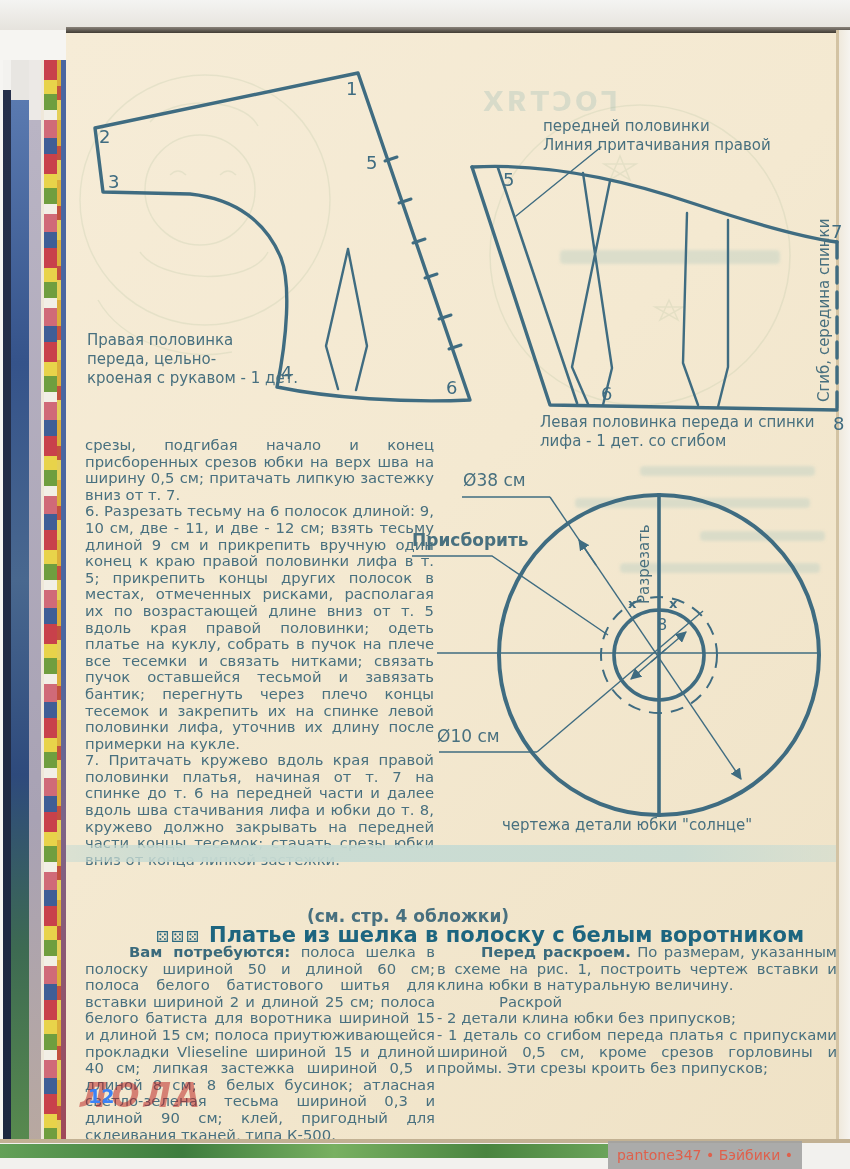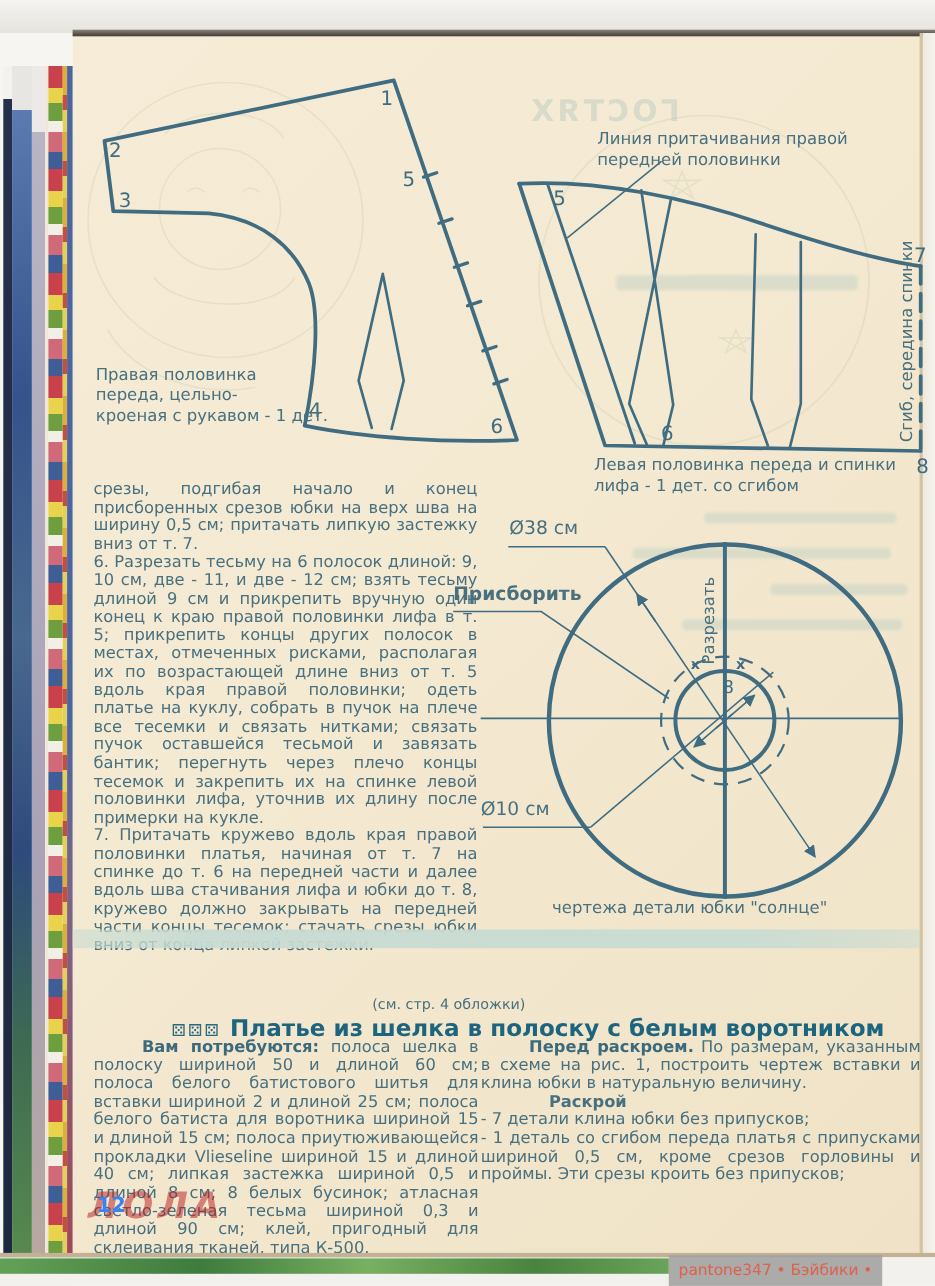--- a/index.html
+++ b/index.html
@@ -38,22 +38,22 @@
   
   .lbl{color:var(--ink-text);font-size:15px;line-height:19px;}
   .dim-lbl{color:var(--ink-text);font-size:17px;}
   
   .coltext{color:var(--ink-text);font-size:14.8px;line-height:16.6px;text-align:justify;}
   .coltext p{margin:0;}
   .lead{font-weight:bold;color:#3a6a7c;}
   .band{left:66px;top:845px;width:770px;height:17px;background:linear-gradient(90deg,rgba(199,219,211,.55),rgba(199,219,211,.95) 15%,rgba(199,219,211,.9) 80%,rgba(199,219,211,.5));}
   .title-row{left:66px;top:876px;width:828px;text-align:center;color:var(--ink-dark);font-size:21px;font-weight:bold;margin-top:47px;}
   .ornament{color:#2c6a80;font-size:15px;letter-spacing:2px;margin-right:8px;font-weight:normal;}
-  .subtitle{left:66px;top:906px;width:684px;text-align:center;color:var(--ink-text);font-size:13px;font-weight:normal;}
-  .subhead{font-weight:bold;text-indent:62px;text-align:left;}
+  .subtitle{left:66px;top:906px;width:684px;text-align:center;color:var(--ink-text);font-size:17px;font-weight:bold;}
+  .subhead{font-weight:normal;text-indent:62px;text-align:left;}
   .ital{font-style:italic;}
   .indent{text-indent:44px;}
   .fig-caption{left:462px;top:816px;width:330px;text-align:center;color:var(--ink-text);font-size:15px;line-height:19px;}
   .pagenum{left:88px;top:1085px;color:#3b82f6;font-size:19px;font-weight:bold;}
   .watermark{left:608px;top:1141px;width:194px;height:28px;background:rgba(160,160,160,.88);
              color:var(--wm);font-size:14px;text-align:center;line-height:28px;}
   svg{position:absolute;left:0;top:0;}
   svg text{font-family:"DejaVu Sans",sans-serif;}
 </style>
 </head>
@@ -158,22 +158,22 @@
   <text x="669" y="608" fill="#3f6c81" font-size="13" font-weight="bold">x</text>
 </svg>
 
 <div class="abs lbl" style="left:87px;top:331px;width:230px;">
   <div>Правая половинка</div>
   <div>переда, цельно-</div>
   <div>кроеная с рукавом - 1 дет.</div>
 </div>
 
 <div class="abs lbl" style="left:543px;top:117px;width:250px;">
+  <div>передней половинки</div>
   <div>Линия притачивания правой</div>
-  <div>передней половинки</div>
 </div>
 
 <div class="abs lbl" style="left:540px;top:413px;width:300px;">
   <div>Левая половинка переда и спинки</div>
   <div>лифа - 1 дет. со сгибом</div>
 </div>
 
 <div class="abs dim-lbl" style="left:463px;top:470px;">Ø38 см</div>
 <div class="abs dim-lbl" style="left:437px;top:726px;">Ø10 см</div>
 <div class="abs dim-lbl" style="left:412px;top:530px;font-weight:bold;">Присборить</div>
@@ -194,21 +194,21 @@
 </div>
 <div class="abs subtitle">(см. стр. 4 обложки)</div>
 
 <div class="abs coltext" style="left:85px;top:944px;width:350px;">
   <p class="indent"><span class="lead">Вам потребуются:</span><span> полоса шелка в полоску шириной 50 и длиной 60 см; полоса белого батистового шитья для вставки шириной 2 и длиной 25 см; полоса белого батиста для воротника шириной 15 и длиной 15 см; полоса приутюживающейся прокладки Vlieseline шириной 15 и длиной 40 см; липкая застежка шириной 0,5 и длиной 8 см; 8 белых бусинок; атласная светло-зеленая тесьма шириной 0,3 и длиной 90 см; клей, пригодный для склеивания тканей, типа К-500.</span></p>
 </div>
 
 <div class="abs coltext" style="left:437px;top:944px;width:400px;">
   <p class="indent"><span class="lead">Перед раскроем.</span><span> По размерам, указанным в схеме на рис. 1, построить чертеж вставки и клина юбки в натуральную величину.</span></p>
   <p class="subhead">Раскрой</p>
-  <p>- 7 детали клина юбки без припусков;</p>
+  <p>- 2 детали клина юбки без припусков;</p>
   <p>- 1 деталь со сгибом переда платья с припусками шириной 0,5 см, кроме срезов горловины и проймы. Эти срезы кроить без припусков;</p>
 </div>
 
 <div class="abs logo-ghost" style="left:80px;top:1076px;">ЛОЛА</div>
 <div class="abs pagenum">12</div>
 <div class="abs green-strip"></div>
 <div class="abs page-bottom-shadow"></div>
 <div class="abs scan-bottom"></div>
 <div class="abs green-strip" style="top:1144px;height:14px;"></div>
 <div class="abs watermark">pantone347 • Бэйбики • babiki.ru</div>

